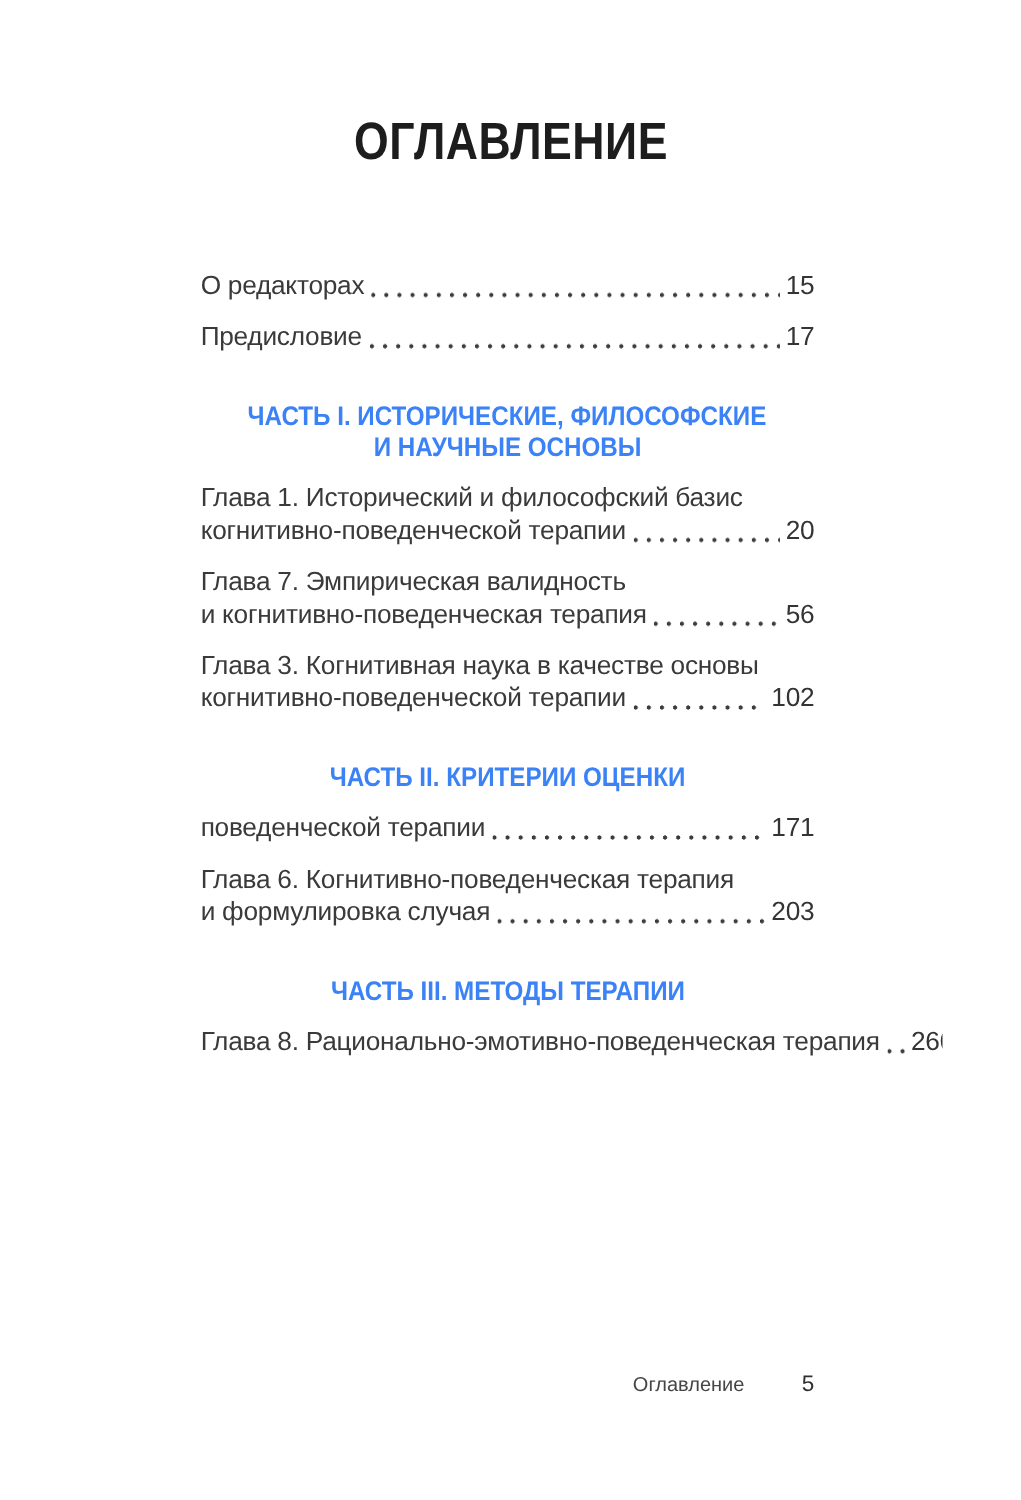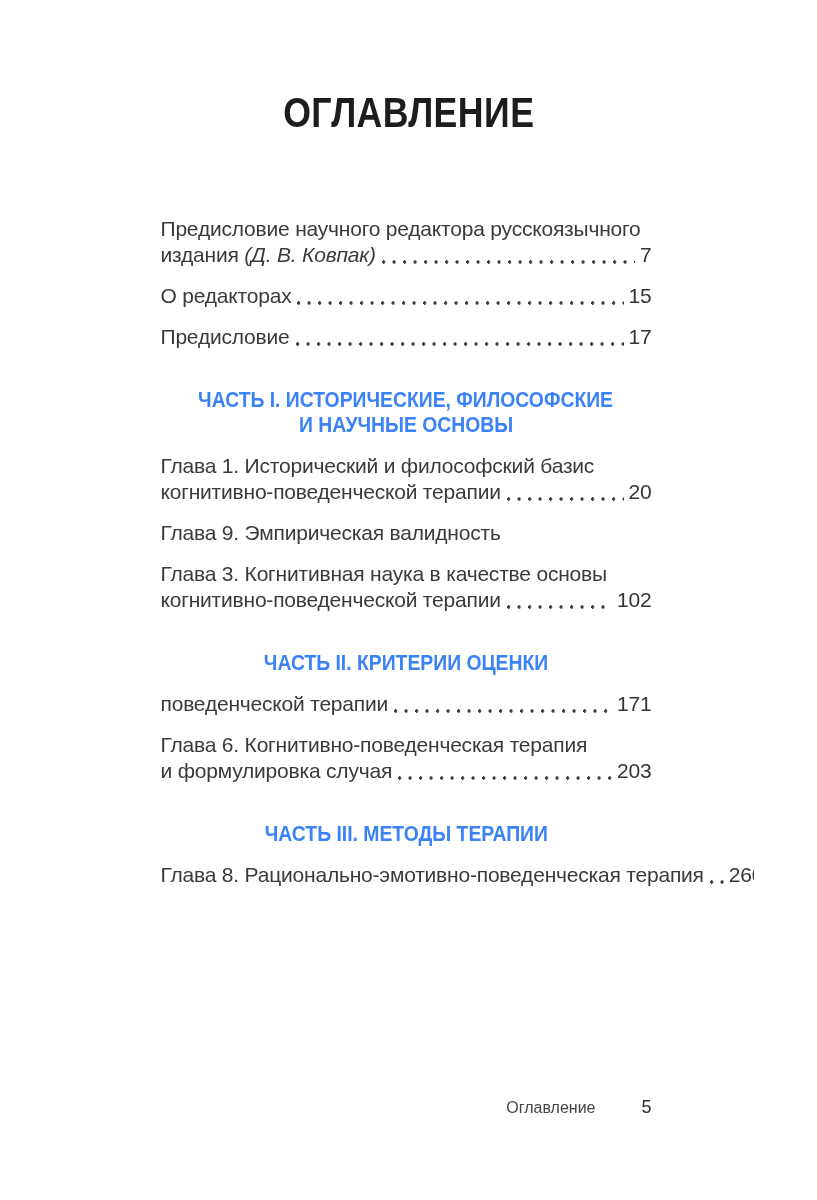--- a/index.html
+++ b/index.html
@@ -95,28 +95,20 @@
   .footer-page  { font-size: 18px; color: #2e2e2e; }
 </style>
 </head>
 <body>
 
 <div class="page">
   <h1 class="title"><span class="title-inner">ОГЛАВЛЕНИЕ</span></h1>
 
   <main class="toc" id="toc">
       <div class="entry">
-        <div class="entry-line">Предисловие научного редактора русскоязычного</div>
-        <div class="entry-line last">
-          <span class="entry-text-wrap"><span>издания </span><span class="italic">(Д. В. Ковпак)</span></span>
-          <span class="dots"></span>
-          <span class="pagenum">7</span>
-        </div>
-      </div>
-      <div class="entry">
         <div class="entry-line last">
           <span class="entry-text-wrap"><span>О редакторах</span></span>
           <span class="dots"></span>
           <span class="pagenum">15</span>
         </div>
       </div>
       <div class="entry">
         <div class="entry-line last">
           <span class="entry-text-wrap"><span>Предисловие</span></span>
           <span class="dots"></span>
@@ -129,21 +121,26 @@
       </h2>
       <div class="entry">
         <div class="entry-line">Глава 1. Исторический и философский базис</div>
         <div class="entry-line last">
           <span class="entry-text-wrap"><span>когнитивно-поведенческой терапии</span></span>
           <span class="dots"></span>
           <span class="pagenum">20</span>
         </div>
       </div>
       <div class="entry">
-        <div class="entry-line">Глава 9. Эмпирическая валидность</div>
+        <div class="entry-line">Глава 7. Эмпирическая валидность</div>
+        <div class="entry-line last">
+          <span class="entry-text-wrap"><span>и когнитивно-поведенческая терапия</span></span>
+          <span class="dots"></span>
+          <span class="pagenum">56</span>
+        </div>
       </div>
       <div class="entry">
         <div class="entry-line">Глава 3. Когнитивная наука в качестве основы</div>
         <div class="entry-line last">
           <span class="entry-text-wrap"><span>когнитивно-поведенческой терапии</span></span>
           <span class="dots"></span>
           <span class="pagenum">102</span>
         </div>
       </div>
       <h2 class="section">

